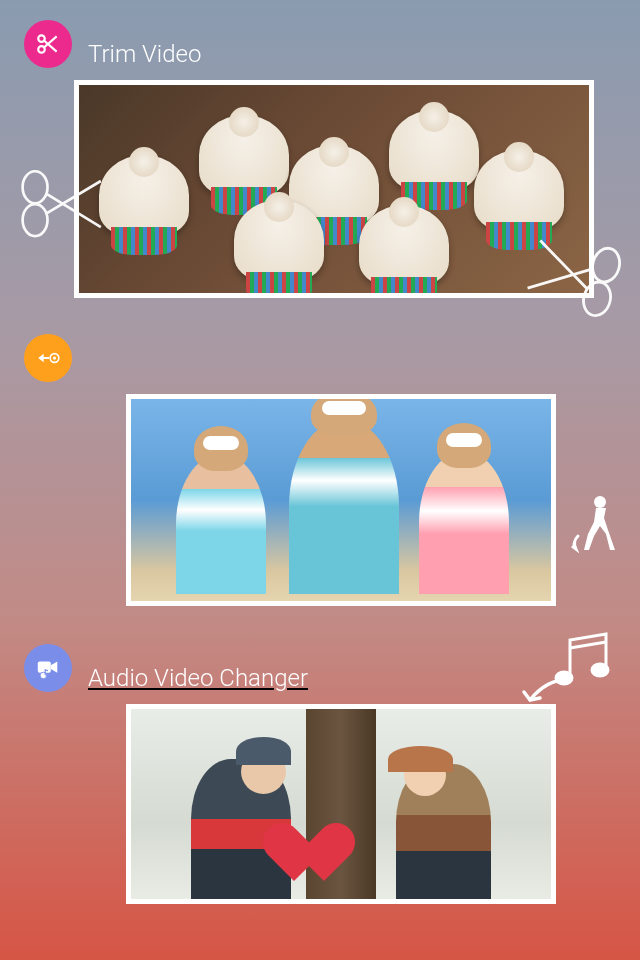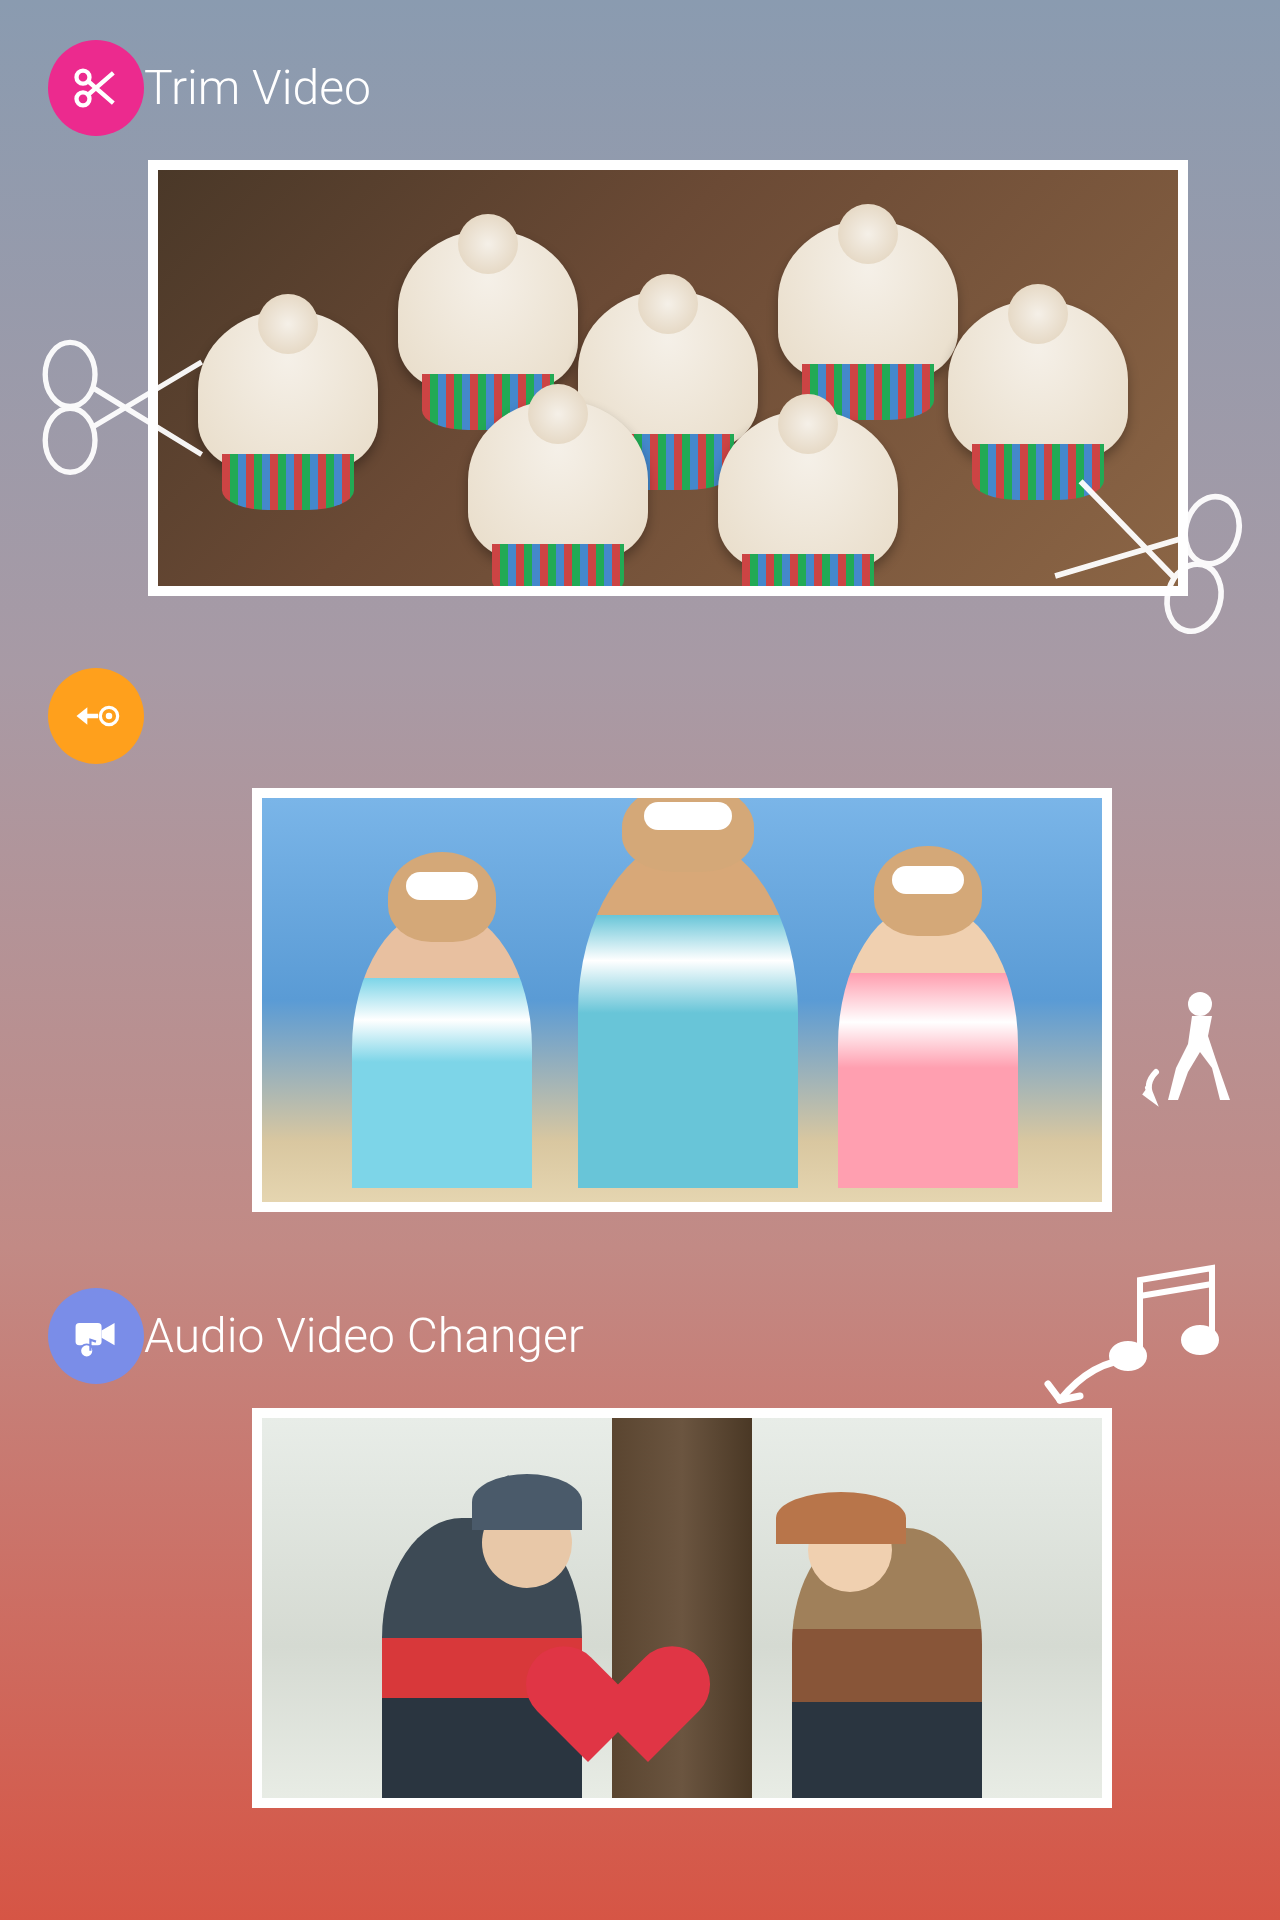--- a/index.html
+++ b/index.html
@@ -10,21 +10,22 @@
       font-family: -apple-system, BlinkMacSystemFont, "Segoe UI", Roboto, sans-serif;
       overflow: hidden;
       position: relative;
     }
     .section {
       position: relative;
       padding: 0 24px;
     }
     .header {
       display: flex;
-      align-items: center;
+      align-items: flex-end;
+      gap: 16px;
       padding: 12px 0 12px 0;
     }
     .icon-circle {
       width: 48px;
       height: 48px;
       border-radius: 50%;
       display: flex;
       align-items: center;
       justify-content: center;
       flex-shrink: 0;
@@ -96,21 +97,21 @@
 
     .walk-reverse {
       position: absolute;
       right: -10px;
       top: 100px;
       color: #fff;
     }
     .walk-reverse svg { width: 56px; height: 62px; }
 
     
-    .sec3 { margin-top: 26px; }
+    .sec3 { margin-top: 26px; text-decoration: underline; }
     .sec3 .icon-circle { background: #7a8de8; }
     .sec3 .thumb { width: 430px; height: 200px; margin-left: 102px; background: linear-gradient(180deg,#e8ede8 0%,#d5dad2 60%,#e8ece5 100%); }
     .tree { position:absolute; left:175px; top:-10px; width:70px; height:220px; background:linear-gradient(90deg,#5a4530,#6b5540,#4a3825); }
     .person-l { position:absolute; left:60px; top:50px; width:100px; height:150px; background:linear-gradient(180deg,#3d4a55 40%,#d8383a 40%,#d8383a 60%,#2a3540 60%); border-radius:40% 40% 0 0; }
     .person-l::before { content:''; position:absolute; top:-10px; right:5px; width:45px; height:45px; background:#e8c8a8; border-radius:50%; }
     .person-l::after { content:''; position:absolute; top:-22px; right:0; width:55px; height:28px; background:#4a5a6a; border-radius:50% 50% 0 0; }
     .person-r { position:absolute; right:60px; top:55px; width:95px; height:145px; background:linear-gradient(180deg,#a0805a 35%,#885538 35%,#885538 60%,#2a3540 60%); border-radius:40% 40% 0 0; }
     .person-r::before { content:''; position:absolute; top:-10px; left:8px; width:42px; height:42px; background:#f0d0b0; border-radius:50%; }
     .person-r::after { content:''; position:absolute; top:-18px; left:-8px; width:65px; height:26px; background:#b8754a; border-radius:50% 50% 0 0; }
     .heart { position:absolute; left:155px; bottom:8px; width:75px; height:65px; }

